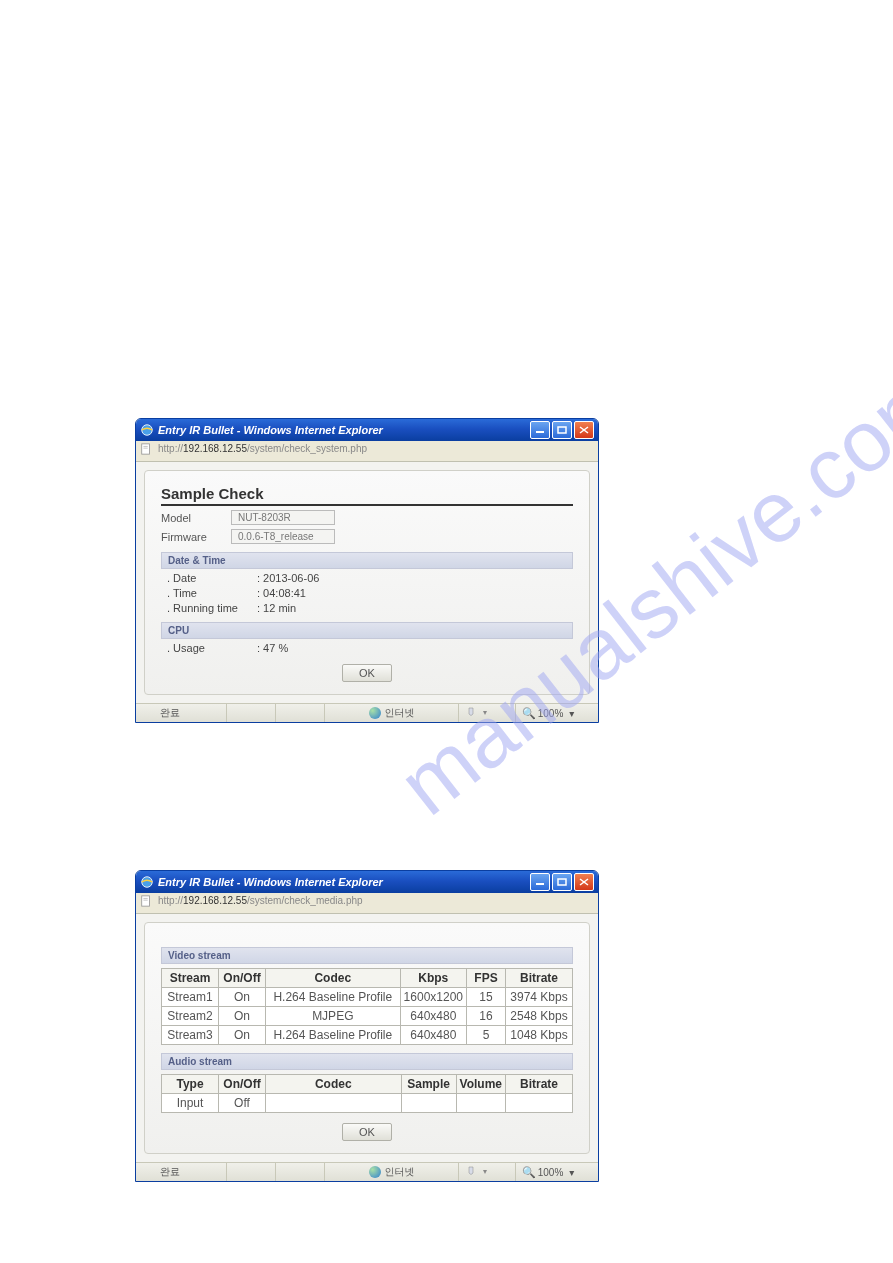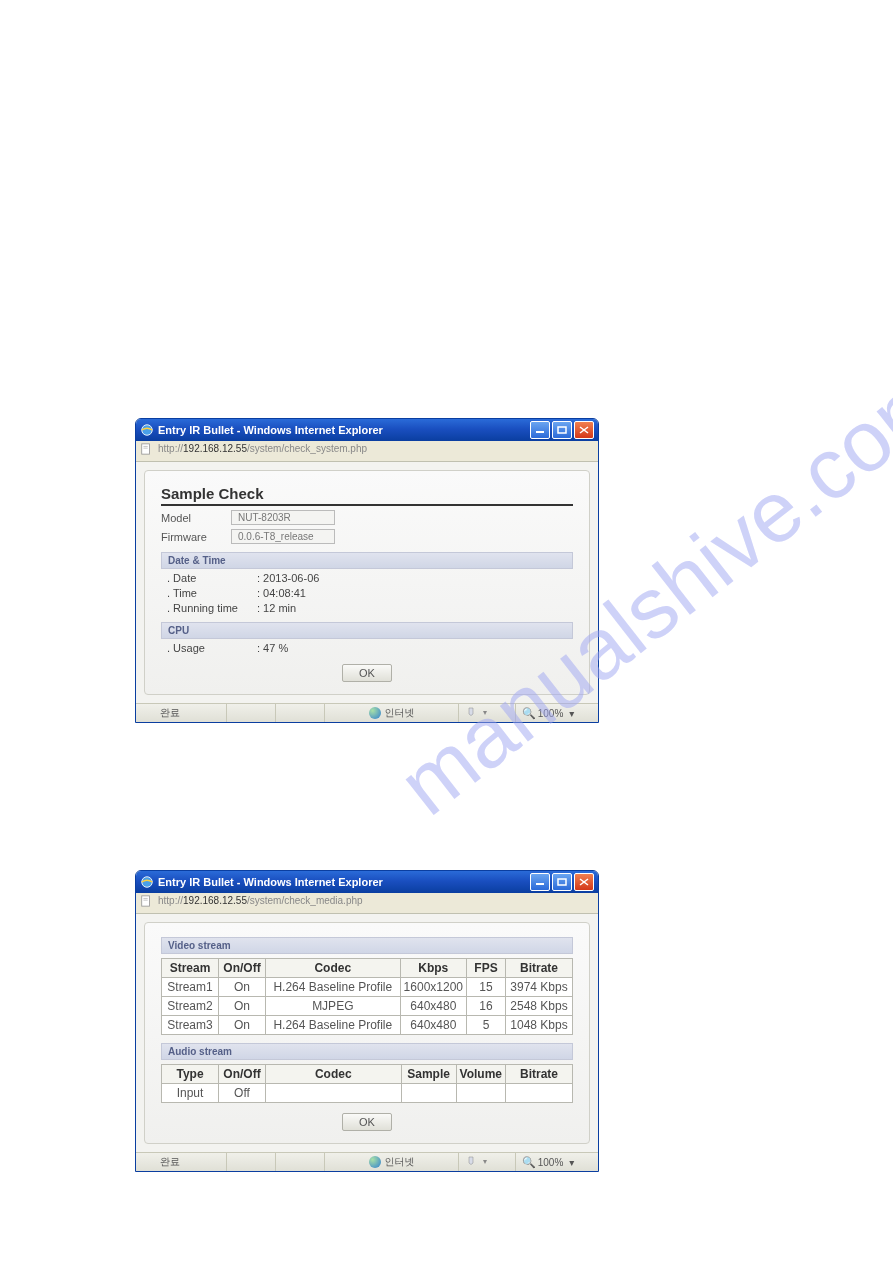--- a/index.html
+++ b/index.html
@@ -48,21 +48,21 @@
     font-size: 11px;
   }
   .titlebar .ie-icon {
     width: 14px;
     height: 14px;
     margin-right: 4px;
     display: inline-flex;
     align-items: center;
     justify-content: center;
   }
-  .titlebar .title-text { flex: 1; }
+  .titlebar .title-text { flex: 1; font-style: italic; }
   .win-btns { display: flex; gap: 2px; }
   .win-btn {
     width: 18px;
     height: 16px;
     border: 1px solid #fff;
     border-radius: 2px;
     display: flex;
     align-items: center;
     justify-content: center;
     font-size: 10px;
@@ -324,21 +324,21 @@
           <line x1="4" y1="4" x2="9" y2="4" stroke="#bbb"></line>
           <line x1="4" y1="6" x2="9" y2="6" stroke="#bbb"></line>
         </svg>
     </span>
     <span class="url-text">
       <span>http://</span><span class="ip">192.168.12.55</span><span>/system/check_media.php</span>
     </span>
   </div>
   <div class="content-area">
     <div class="page-card">
-      <div class="section-hdr" style="margin-top:2px">Video stream</div>
+      <div class="section-hdr" style="margin-top:12px">Video stream</div>
       <table class="data">
         <tbody>
             <tr>
           <th style="width:50px">Stream</th>
           <th style="width:40px">On/Off</th>
           <th>Codec</th>
           <th style="width:58px">Kbps</th>
           <th style="width:32px">FPS</th>
           <th style="width:60px">Bitrate</th>
         </tr>

